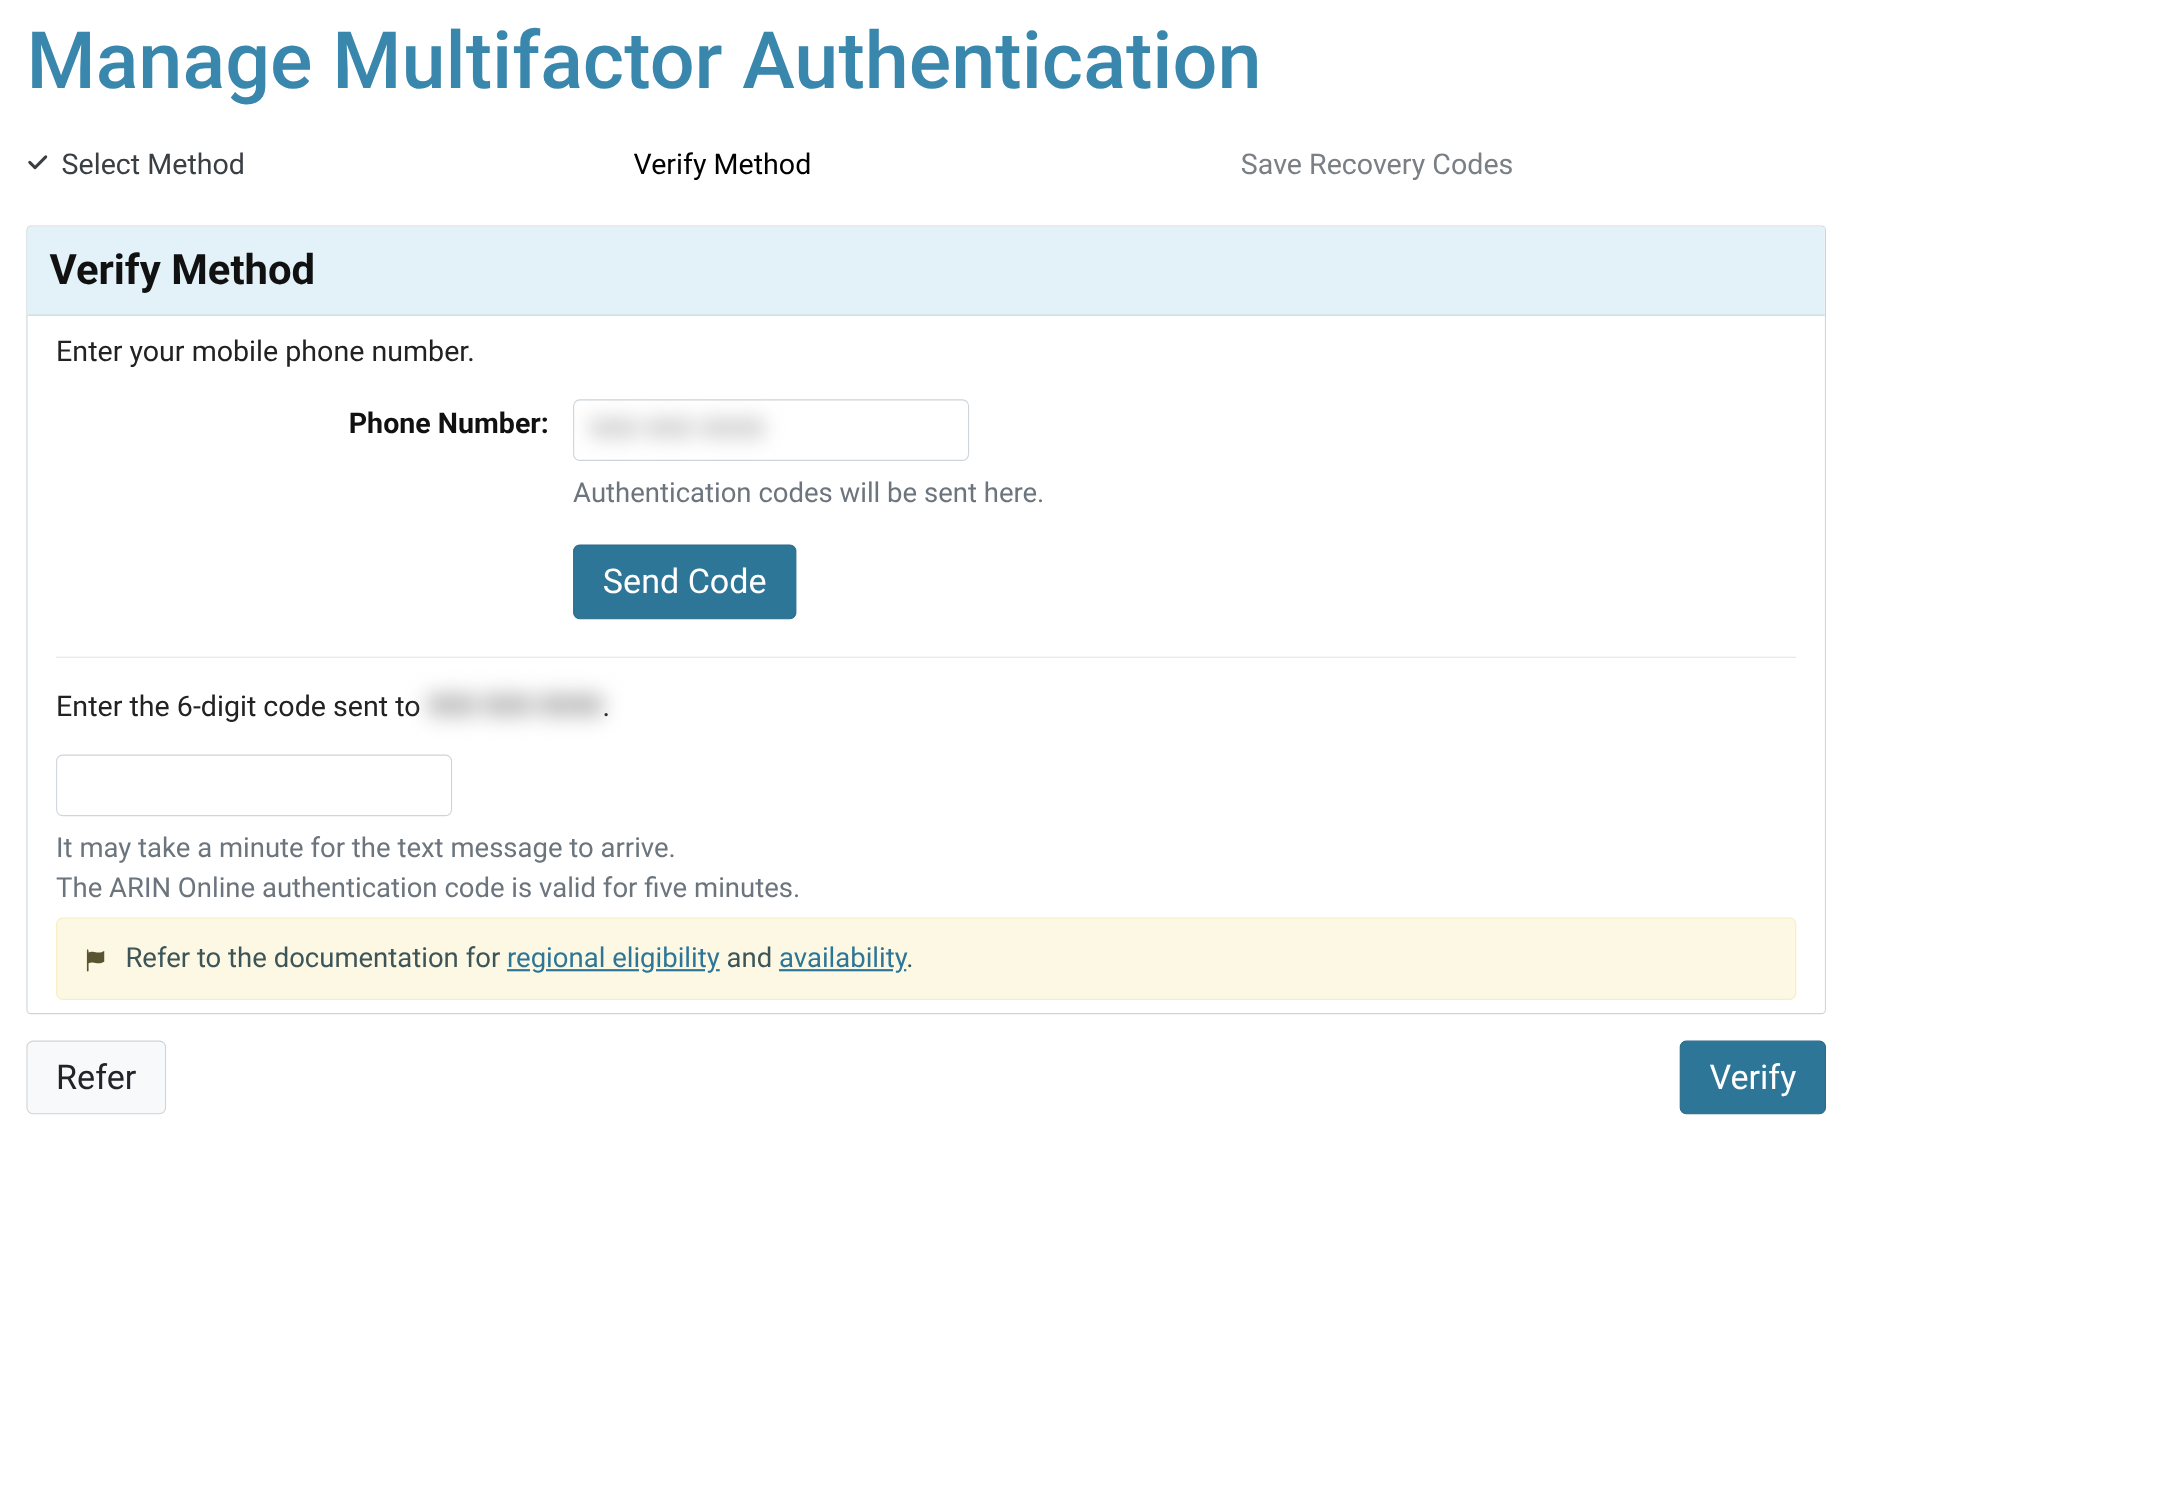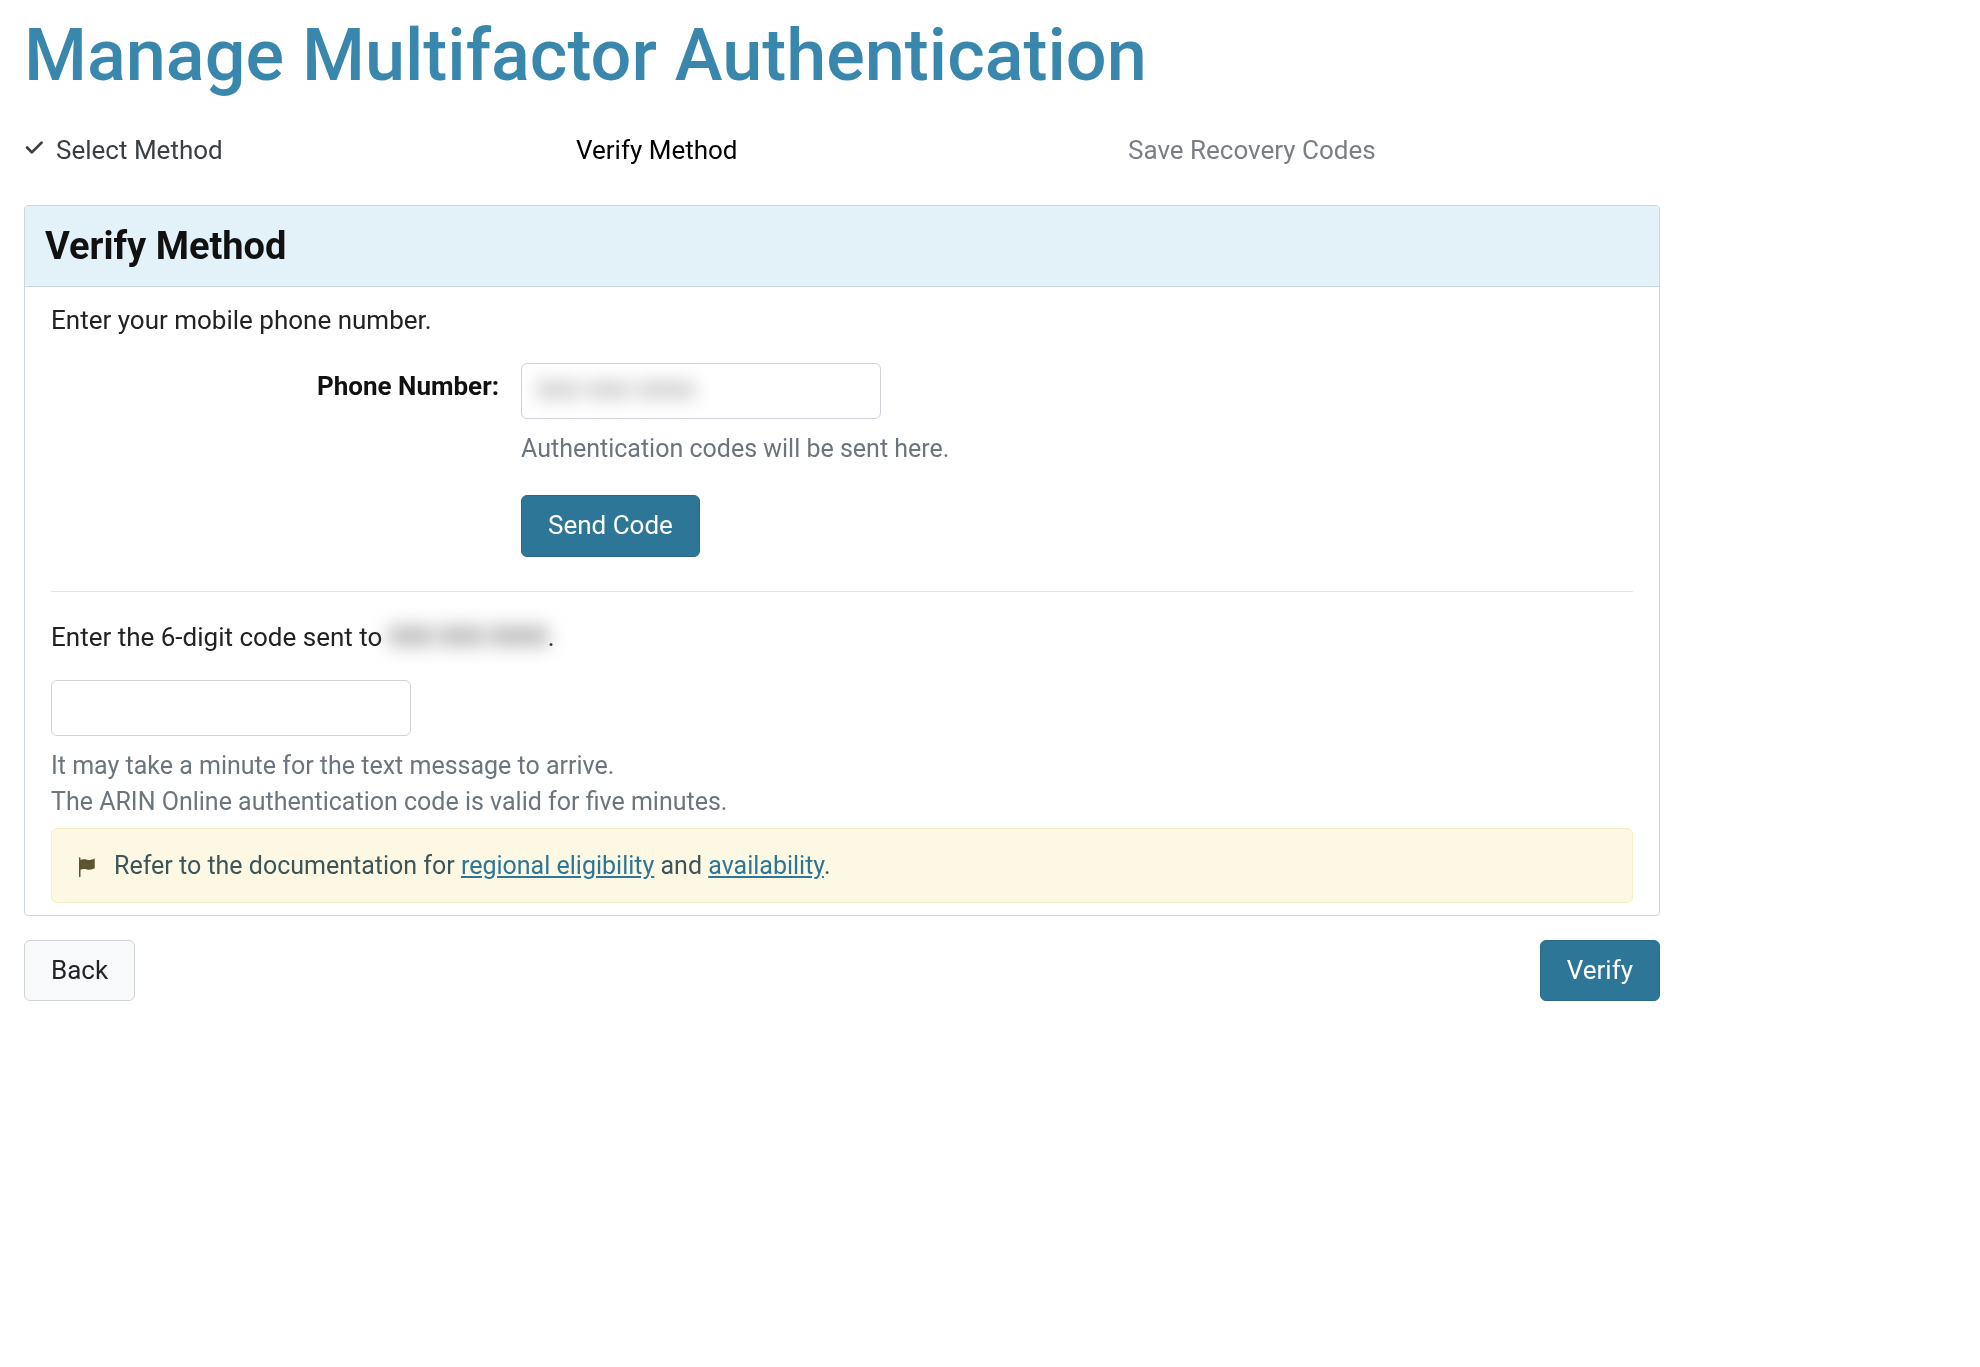--- a/index.html
+++ b/index.html
@@ -134,21 +134,21 @@
     font-size: 25px;
     color: #6c757d;
     margin-top: 12px;
     line-height: 1.45;
   }
   .send-row {
     margin: 28px 0 10px 0;
   }
   .btn {
     display: inline-block;
-    font-size: 26px;
+    font-size: 31px;
     line-height: 1.2;
     padding: 14px 26px;
     border-radius: 6px;
     border: 1px solid transparent;
     cursor: pointer;
     font-family: inherit;
   }
   .btn-primary {
     background: #2e7697;
     border-color: #2a6b89;
@@ -274,17 +274,17 @@
         </span>
         <span>
           <span>Refer to the documentation for </span><a href="#">regional eligibility</a><span> and </span><a href="#">availability</a><span>.</span>
         </span>
       </div>
 
     </div>
   </div>
 
   <div class="footer-actions">
-    <button class="btn btn-light">Back</button>
+    <button class="btn btn-light">Refer</button>
     <button class="btn btn-primary">Verify</button>
   </div>
 
 </div>
 
 </body></html>

